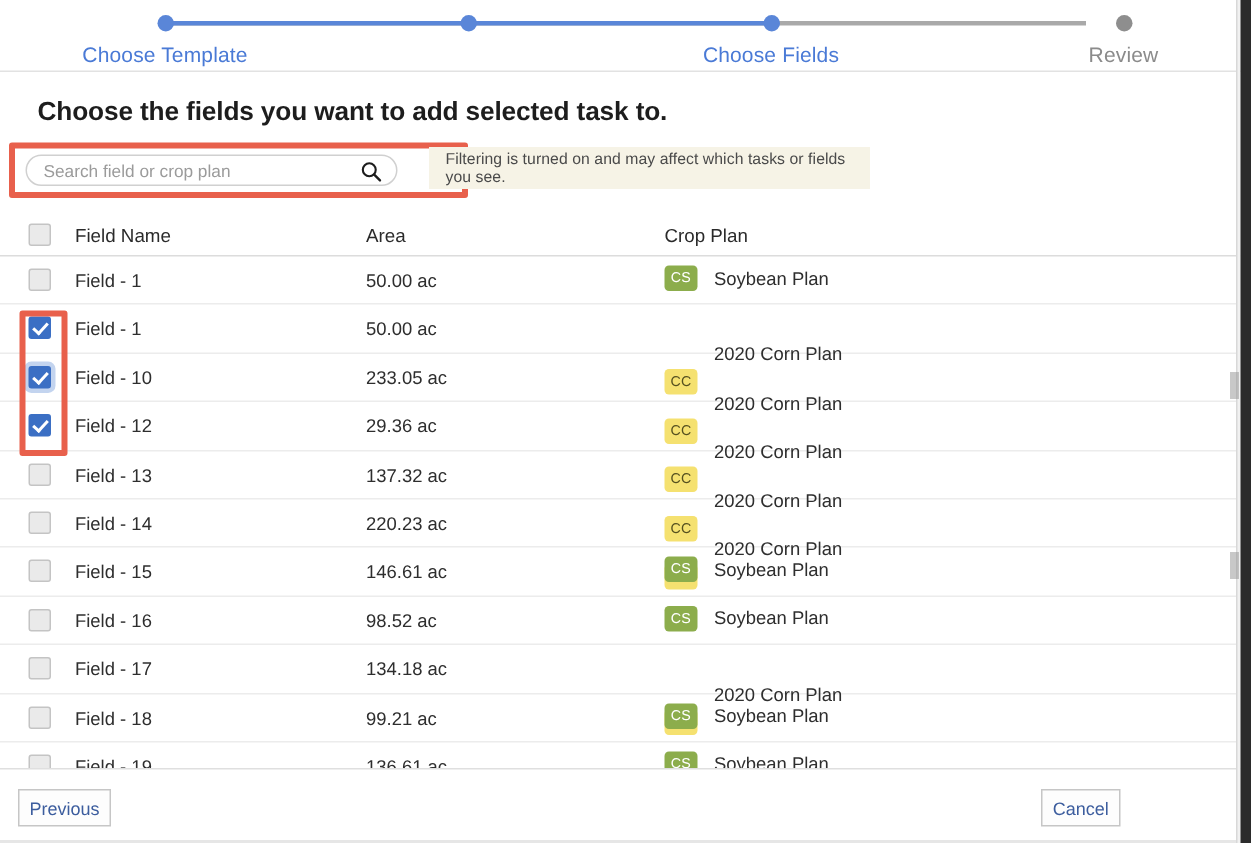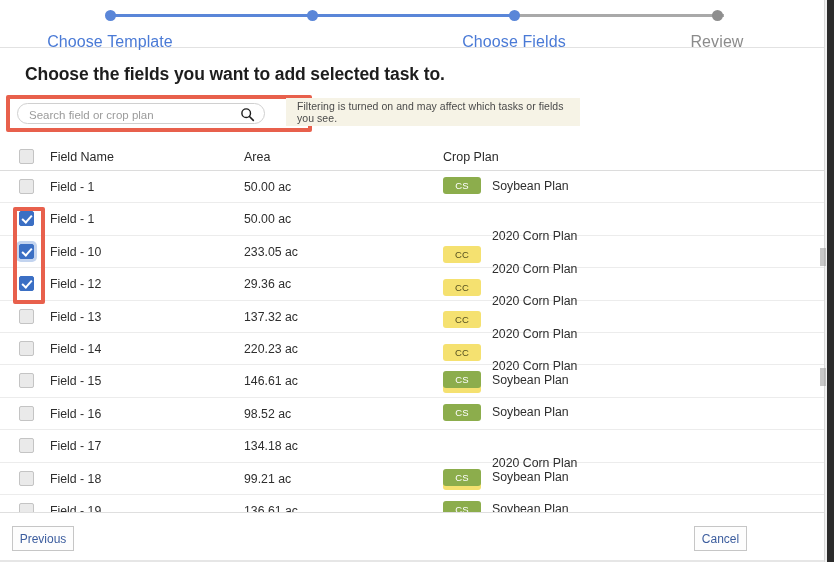--- a/index.html
+++ b/index.html
@@ -77,22 +77,22 @@
     text-align: center;
   }
   .step-dot {
     width: 11px; height: 11px;
     border-radius: 50%;
     margin: 10px auto 0;
     background: #5a86d8;
   }
   .step.inactive .step-dot { background: #8e8e8e; }
   .step-label {
-    margin-top: 12px;
-    font-size: 16px;
+    margin-top: 7px;
+    font-size: 14px;
     color: #4a7ad6;
     letter-spacing: .1px;
   }
   .step.inactive .step-label { color: #8b8b8b; }
 
   
   .page-title {
     position: absolute;
     left: 25px; top: 64px;
     font-size: 17.5px;
@@ -186,21 +186,21 @@
     color: #2e2e2e;
   }
   .cell.c-name { left: 50px; }
   .cell.c-area { left: 244px; }
   .cell.c-crop { left: 443px; display: flex; align-items: center; top: 6px; }
 
   .badge {
     display: inline-flex;
     align-items: center;
     justify-content: center;
-    width: 38px; height: 17px;
+    width: 22px; height: 17px;
     border-radius: 3px;
     font-size: 9.5px;
     color: #3b3b20;
     letter-spacing: .2px;
   }
   .badge.cs { background: #8cad4c; color: #ffffff; }
   .badge.cc { background: #f5e170; color: #55501f; margin-top: 37px; }
   .crop-label {
     margin-left: 11px;
     font-size: 12.3px;
@@ -318,21 +318,21 @@
           <div class="step-dot"></div>
           <div class="step-label">Choose Template</div>
         </div>
         <div class="step" style="left: 312px;">
           <div class="step-dot"></div>
         </div>
         <div class="step" style="left: 514px;">
           <div class="step-dot"></div>
           <div class="step-label">Choose Fields</div>
         </div>
-        <div class="step inactive" style="left: 717px;">
+        <div class="step inactive" style="left: 749px;">
           <div class="step-dot"></div>
           <div class="step-label">Review</div>
         </div>
       </div>
   </div>
 
   <div class="page-title">Choose the fields you want to add selected task to.</div>
 
   <div class="search-wrap">
     <div class="search-box">

